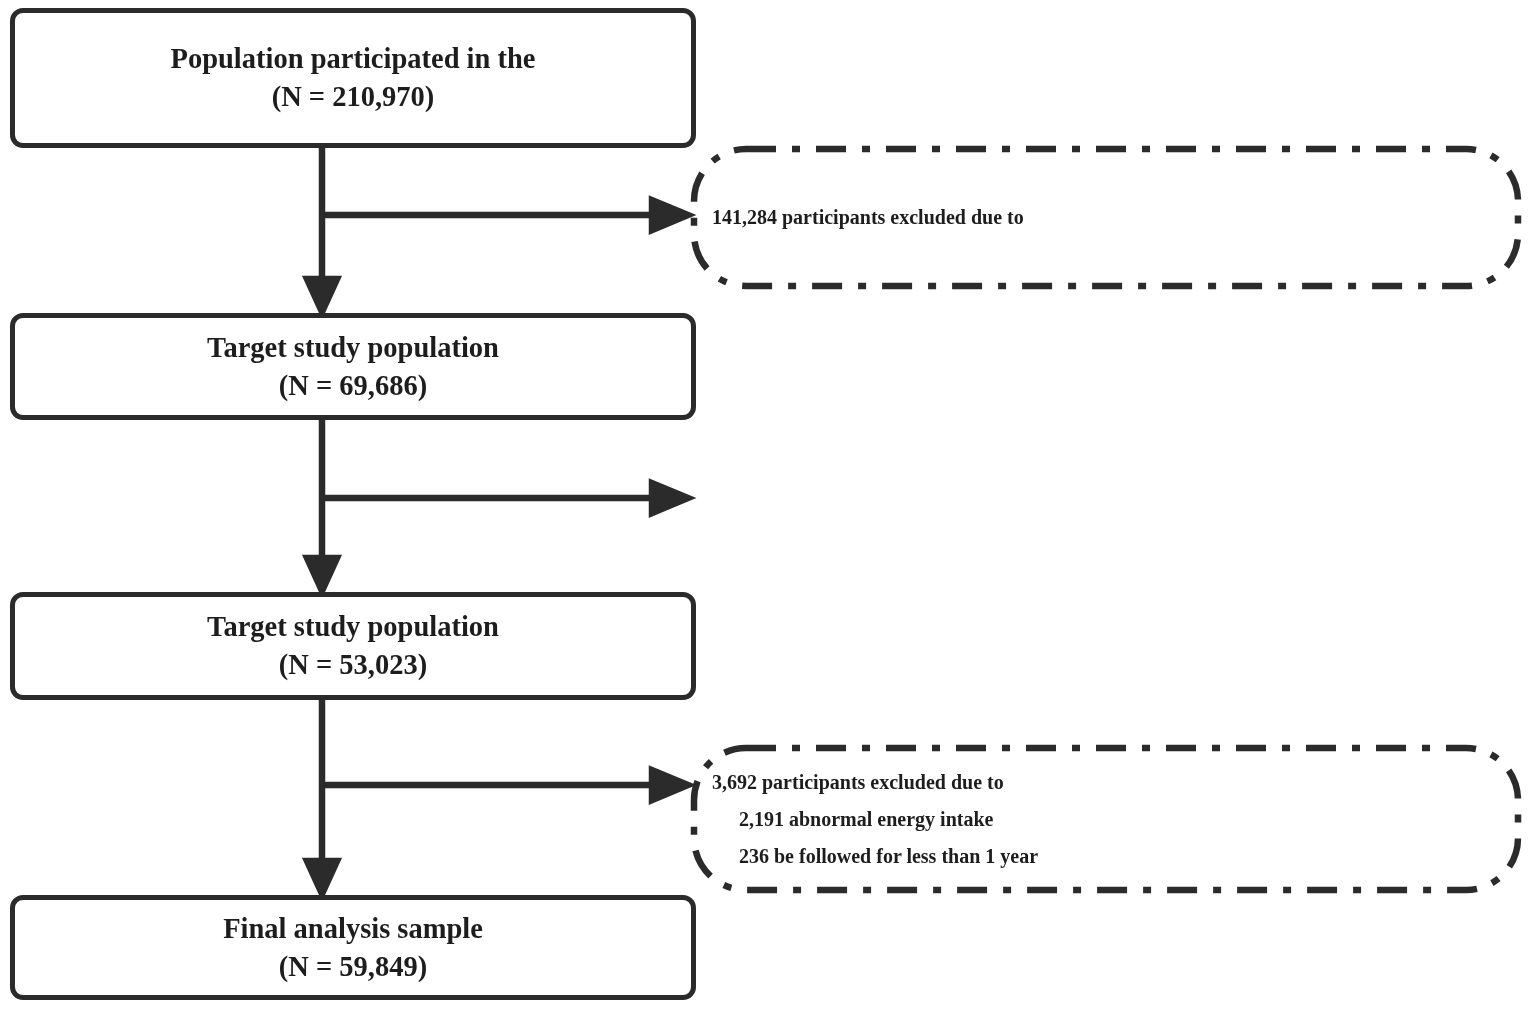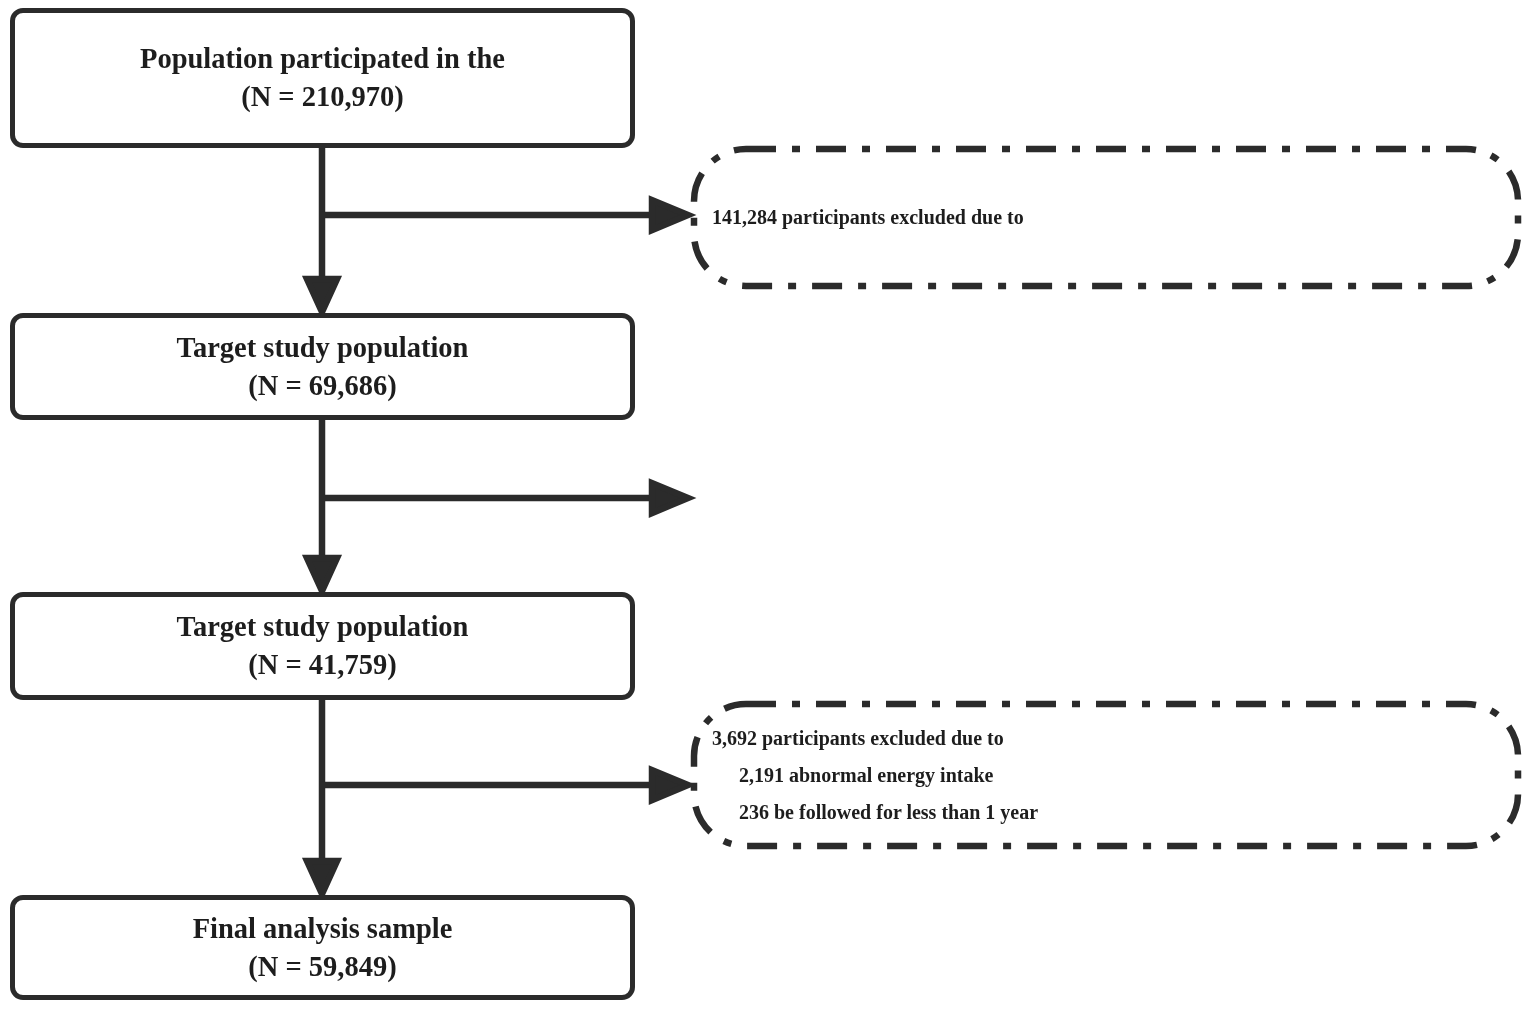--- a/index.html
+++ b/index.html
@@ -20,21 +20,21 @@
   svg.connectors {
     position: absolute;
     left: 0; top: 0;
     width: 1536px;
     height: 1012px;
     pointer-events: none;
   }
   .solid-box {
     position: absolute;
     left: 10px;
-    width: 625px;
+    width: 686px;
     box-sizing: border-box;
     border: 5px solid #2b2b2b;
     border-radius: 13px;
     background: #ffffff;
     display: flex;
     flex-direction: column;
     justify-content: center;
     align-items: center;
     text-align: center;
   }
@@ -70,21 +70,21 @@
   }
   .dashed-content .line.indent {
     padding-left: 27px;
   }
   #flow-box-population { top: 8px;   height: 140px; }
   #flow-box-target-1   { top: 313px; height: 107px; }
   #flow-box-target-2   { top: 592px; height: 108px; }
   #flow-box-final      { top: 895px; height: 105px; }
   #exclusion-box-1 { top: 145px; height: 145px; }
   #exclusion-box-2 { top: 390px; height: 218px; }
-  #exclusion-box-3 { top: 700px; height: 150px; }
+  #exclusion-box-3 { top: 744px; height: 150px; }
 </style>
 </head>
 <body>
 
 <div class="canvas">
 
   <svg class="connectors" viewBox="0 0 1536 1012" xmlns="http://www.w3.org/2000/svg">
     <g stroke="#2b2b2b" stroke-width="6.5" fill="#2b2b2b">
 
       <line x1="322" y1="148" x2="322" y2="281"></line>
@@ -112,21 +112,21 @@
     <div class="line">(N = 210,970)</div>
   </div>
 
   <div class="solid-box" id="flow-box-target-1">
     <div class="line">Target study population</div>
     <div class="line">(N = 69,686)</div>
   </div>
 
   <div class="solid-box" id="flow-box-target-2">
     <div class="line">Target study population</div>
-    <div class="line">(N = 41,759)</div>
+    <div class="line">(N = 53,023)</div>
   </div>
 
   <div class="solid-box" id="flow-box-final">
     <div class="line">Final analysis sample</div>
     <div class="line">(N = 59,849)</div>
   </div>
 
   <div class="dashed-box" id="exclusion-box-1">
     <svg class="dash-rect" width="832" height="145" viewBox="0 0 832 145" xmlns="http://www.w3.org/2000/svg">
       <rect x="4" y="4" width="824" height="137" rx="52" ry="52" fill="none" stroke="#2b2b2b" stroke-width="6.5" stroke-dasharray="30 16 8 16"></rect>

